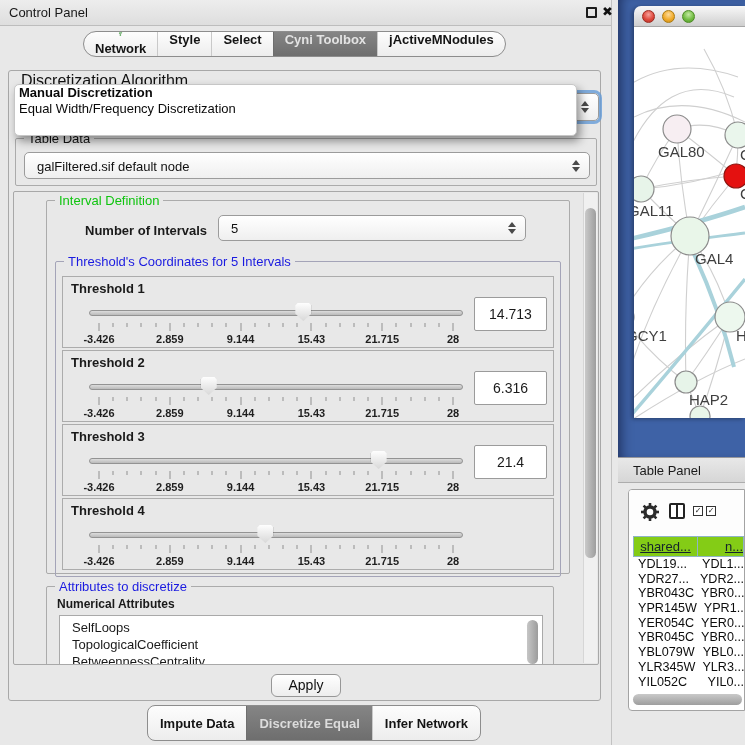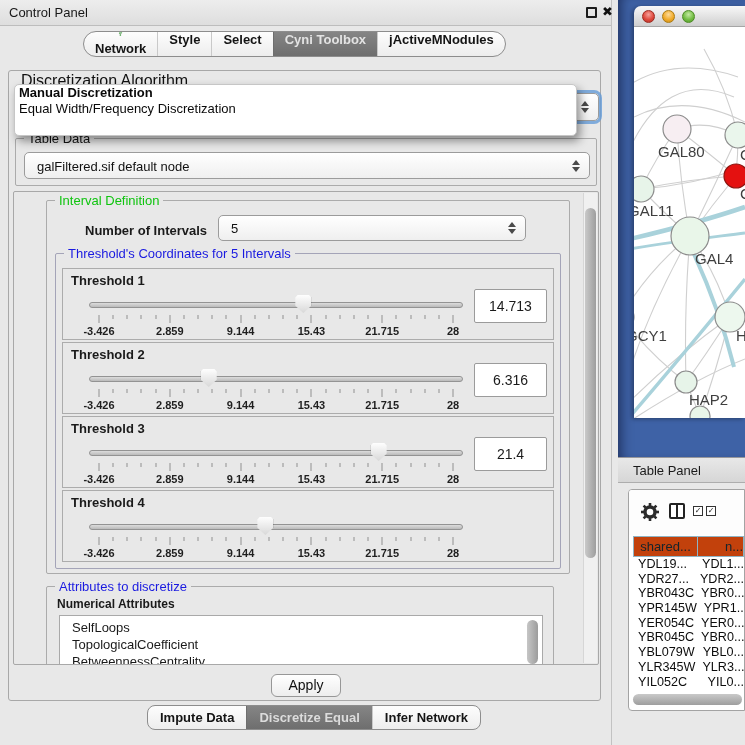--- a/index.html
+++ b/index.html
@@ -50,21 +50,21 @@
   .td-group { left:6px; top:67px; width:582px; height:48px; }
   .td-combo { left:8px; top:13px; width:566px; height:27px; }
 
   .scroll-panel { position:absolute; left:4px; top:120px; width:586px; height:474px; border:1px solid #A8A8A8; border-radius:2px; overflow:hidden; }
   .v-scrollbar { position:absolute; right:1px; top:1px; width:14px; height:470px; background:#F0F0F0; border-left:1px solid #D6D6D6; }
   .v-thumb { position:absolute; left:1px; top:15px; width:11px; height:350px; border-radius:6px; background:linear-gradient(90deg,#C9C9C9,#9E9E9E); }
 
   .interval-group { left:32px; top:8px; width:524px; height:374px; }
   .noi-label { position:absolute; left:38px; top:22px; font-weight:bold; font-size:13px; }
   .noi-combo { left:171px; top:14px; width:308px; height:26px; }
-  .thr-group { left:8px; top:52px; width:506px; height:316px; border-color:#A4A4B8; }
+  .thr-group { left:8px; top:60px; width:506px; height:316px; border-color:#A4A4B8; }
 
   .thr-panel { position:relative; margin:0 6px 2px 6px; height:72px; border:1px solid #ACACAC; background:#E8E8E8; }
   .thr-panel:first-of-type { margin-top:14px; }
   .thr-title { position:absolute; left:8px; top:4px; font-weight:bold; font-size:13px; }
   .thr-slider { position:absolute; left:22px; top:24px; width:382px; height:46px; }
   .track { position:absolute; left:4px; right:4px; top:9px; height:6px; border-radius:3px; background:linear-gradient(#DCDCDC,#BABABA); border:1px solid #939393; }
   .scale { position:absolute; left:14px; right:14px; top:0; height:100%; }
   .tick { position:absolute; top:22px; width:1px; height:4px; background:#8F8F8F; transform:translateX(-0.5px); }
   .tick.major { height:8px; }
   .scale-lab { position:absolute; top:32px; transform:translateX(-50%); font-size:11px; font-weight:bold; color:#1f1f1f; white-space:nowrap; }
@@ -75,21 +75,21 @@
   .thr-value { position:absolute; right:6px; top:20px; width:73px; height:34px; background:#FFFFFF; border:1px solid #9B9B9B; border-radius:2px; line-height:32px; text-align:center; font-size:14px; }
 
   .attr-group { left:32px; top:394px; width:508px; height:275px; }
   .attr-sub { position:absolute; left:10px; top:10px; font-weight:bold; font-size:12px; }
   .attr-list { position:absolute; left:12px; top:28px; width:484px; height:160px; background:#FFFFFF; border:1px solid #A9A9A9; padding:3px 0 0 12px; }
   .attr-item { height:17px; line-height:17px; font-size:13px; }
   .list-scroll { position:absolute; right:4px; top:4px; width:11px; height:44px; border-radius:6px; background:linear-gradient(90deg,#C6C6C6,#9C9C9C); }
 
   .apply-btn { position:absolute; left:262px; top:603px; width:70px; height:23px; background:linear-gradient(#FFFFFF,#EDEDED); border:1px solid #979797; border-radius:6px; text-align:center; line-height:21px; font-size:14px; color:#111; }
 
-  .bottom-tabs { position:absolute; left:147px; top:705px; height:25px; display:flex; align-items:stretch;
+  .bottom-tabs { position:absolute; left:147px; top:705px; height:36px; display:flex; align-items:stretch;
     background:linear-gradient(#FDFDFD,#EDEDED); border:1px solid #8D8D8D; border-radius:8px; overflow:hidden; }
   .bottom-tabs .tab { display:flex; align-items:center; padding:0 12px; font-size:13px; font-weight:bold; color:#141414; }
   .bottom-tabs .tab + .tab { border-left:1px solid #C9C9C9; }
   .bottom-tabs .tab.selected { background:linear-gradient(#858585,#6E6E6E); color:#DCDCDC; border-left-color:#6E6E6E; }
 
   
   .desktop-blue { position:absolute; left:618px; top:0; width:127px; height:457px; background:#3E62A6; box-shadow:inset 10px 0 12px -7px rgba(0,0,25,0.5); }
   .net-window { position:absolute; left:634px; top:6px; width:111px; height:412px; border-radius:7px 0 0 0; overflow:hidden; box-shadow:-2px 1px 4px rgba(0,0,0,0.35); }
   .nw-titlebar { position:absolute; left:0; top:0; width:100%; height:21px; background:linear-gradient(#F8F8F8,#CFCFCF); border-bottom:1px solid #A6A6A6; }
   .tl { position:absolute; top:4px; width:13px; height:13px; border-radius:50%; }
@@ -102,21 +102,21 @@
   .tp-bar-title { position:absolute; left:15px; top:5px; font-size:13px; color:#1a1a1a; }
 
   .tp-box { position:absolute; left:628px; top:489px; width:117px; height:222px; background:#FFFFFF; border:1px solid #A3A3A3; border-radius:4px 0 0 4px; overflow:hidden; }
   .tp-toolbar { position:absolute; left:0; top:0; width:100%; height:45px; background:#FDFDFD; }
   .gear-icon { position:absolute; left:11px; top:12px; }
   .cols-icon { position:absolute; left:40px; top:13px; width:16px; height:16px; border:2px solid #222; border-radius:2px; background:#fff; }
   .cols-icon::after { content:""; position:absolute; left:5px; top:0; width:2px; height:12px; background:#222; }
   .chk-icon { position:absolute; top:16px; width:10px; height:10px; border:1.6px solid #333; background:#fff; font-size:8px; line-height:8px; text-align:center; color:#222; font-weight:bold; }
   .chk1 { left:64px; } .chk2 { left:77px; }
   .tp-header { position:absolute; left:4px; top:46px; right:0; height:21px; display:flex; }
-  .tp-hcell { background:#c2410c; border:1px solid #8FB4C5; font-size:13px; color:#15242c; line-height:19px; }
+  .tp-hcell { background:#84cc16; border:1px solid #8FB4C5; font-size:13px; color:#15242c; line-height:19px;text-decoration:underline; }
   .tp-hcell.c0 { width:72px; text-align:center; }
   .tp-hcell.c1 { flex:1; padding-left:27px; border-left:none; }
   .tp-rows { position:absolute; left:4px; top:67px; right:0; bottom:20px; overflow:hidden; }
   .tp-row { display:flex; height:14.7px; line-height:14.6px; font-size:12.6px; color:#0d0d0d; }
   .tp-cell.c0 { width:72px; padding-left:5px; }
   .tp-cell.c1 { flex:1; padding-left:7px; }
   .tp-hscroll { position:absolute; left:4px; right:2px; bottom:4px; height:12px; }
   .tp-hthumb { width:100%; height:11px; border-radius:5.5px; background:linear-gradient(#C9C9C9,#9E9E9E); }
 
   svg text { font-family:"Liberation Sans","DejaVu Sans",sans-serif; }

